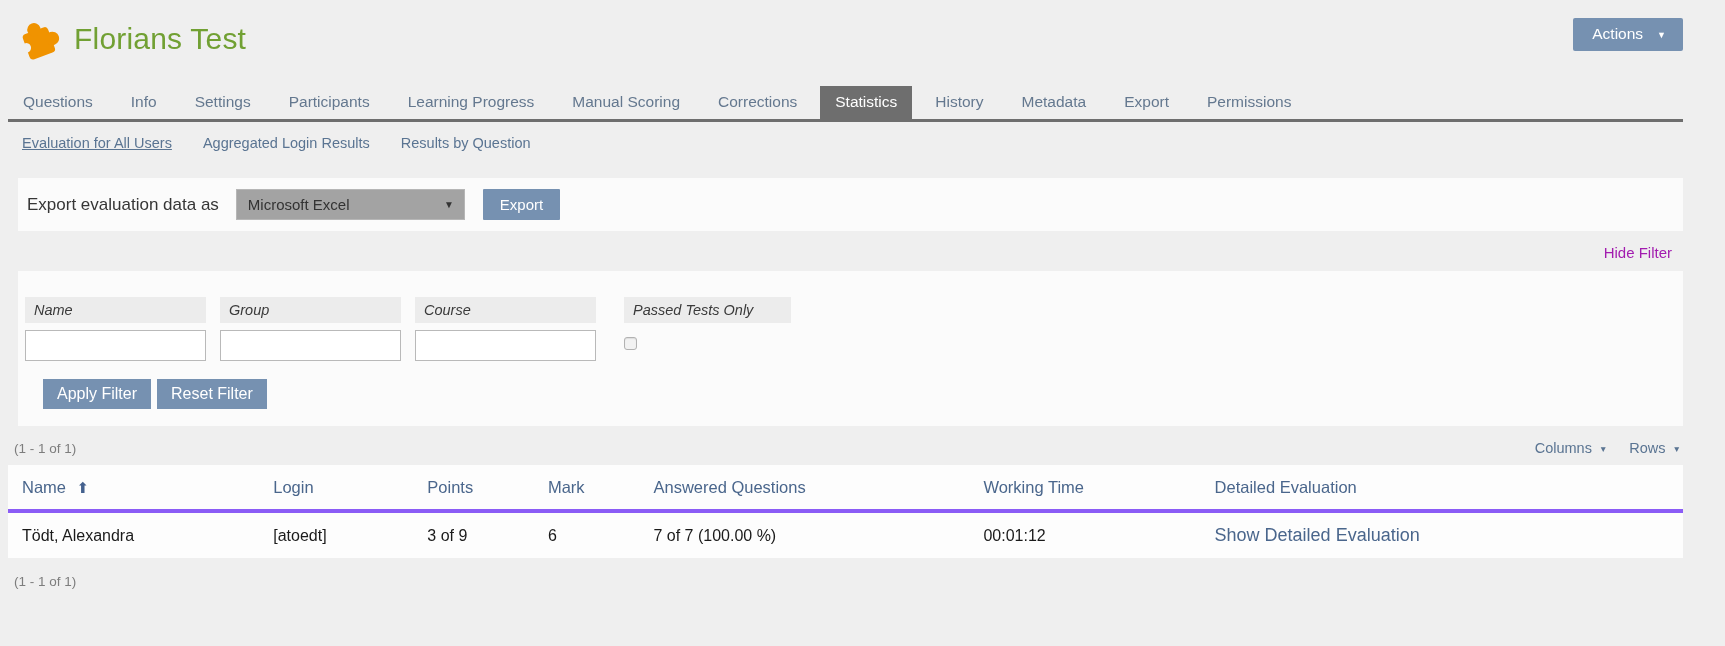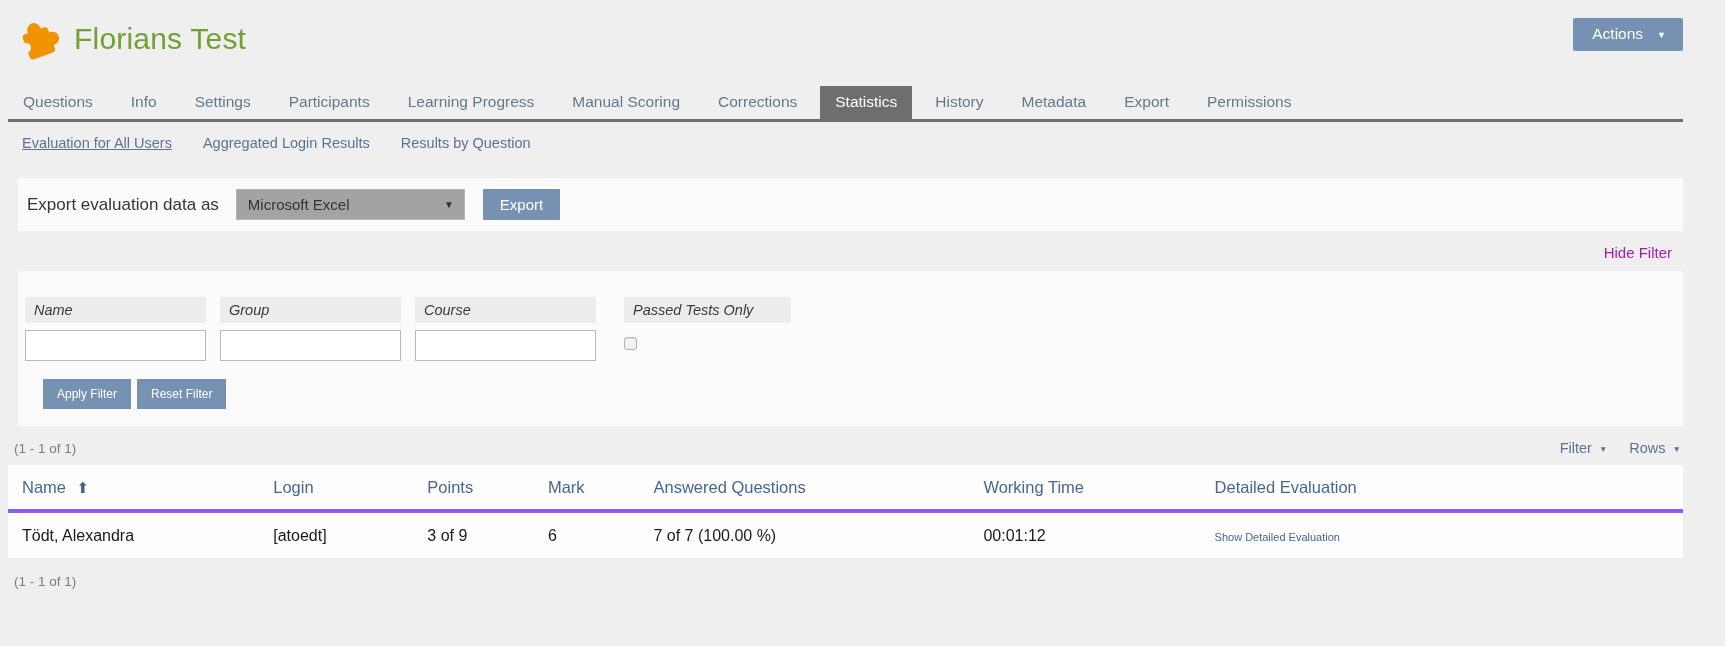--- a/index.html
+++ b/index.html
@@ -83,21 +83,21 @@
     background: #fff; font-size: 15px; padding: 0 8px; font-family: inherit;
   }
   .checkbox {
     display: inline-block; margin-top: 14px; width: 13px; height: 13px;
     border: 1px solid #b2b2b2; border-radius: 3px; background: #f2f2f2;
     box-shadow: inset 0 1px 1px rgba(0,0,0,.09); cursor: pointer;
   }
   .filter-buttons { display: flex; gap: 6px; margin-top: 18px; padding-left: 18px; }
   .filter-btn {
     background: #7691b1; color: #fff; border: none; height: 30px;
-    padding: 0 14px; font-size: 12px; cursor: pointer; font-family: inherit;
+    padding: 0 14px; font-size: 16px; cursor: pointer; font-family: inherit;
   }
 
   
   .table-chrome {
     display: flex; justify-content: space-between; align-items: flex-end;
     margin: 0 42px 0 8px; padding: 14px 2px 9px 6px;
   }
   .pagination { color: #7d7d7d; font-size: 13.5px; }
   .view-menus { display: flex; gap: 22px; }
   .view-menu { color: #5a7492; font-size: 14.5px; cursor: pointer; display: flex; align-items: center; gap: 7px; }
@@ -108,21 +108,21 @@
   thead th {
     text-align: left; font-weight: 400; color: #4a668c; font-size: 16.5px;
     height: 46px; padding-left: 14px; border-bottom: 4px solid #8b5cf6;
     vertical-align: middle;
   }
   thead th .sort-arrow { color: #44618e; font-size: 15px; margin-left: 6px; }
   tbody td {
     height: 47px; padding-left: 14px; font-size: 16px; color: #1a1a1a;
     vertical-align: middle;
   }
-  td .detail-link { color: #4a668c; font-size: 11px; cursor: pointer; text-decoration: none; }
+  td .detail-link { color: #4a668c; font-size: 18px; cursor: pointer; text-decoration: none; }
   .pagination-bottom { margin: 0 42px 0 8px; padding: 14px 0 0 6px; }
 </style>
 </head>
 <body>
 
 <div class="page">
 
   <div class="header">
     <div class="header-left">
       <svg class="logo" viewBox="0 0 48 48">
@@ -197,21 +197,21 @@
     <div class="filter-buttons">
       <button class="filter-btn">Apply Filter</button>
       <button class="filter-btn">Reset Filter</button>
     </div>
   </div>
 
   <div class="table-chrome">
     <span class="pagination">(1 - 1 of 1)</span>
     <div class="view-menus">
       <span class="view-menu">
-        <span>Filter</span>
+        <span>Columns</span>
         <span class="caret">▼</span>
       </span>
       <span class="view-menu">
         <span>Rows</span>
         <span class="caret">▼</span>
       </span>
     </div>
   </div>
 
   <div class="table-card">

